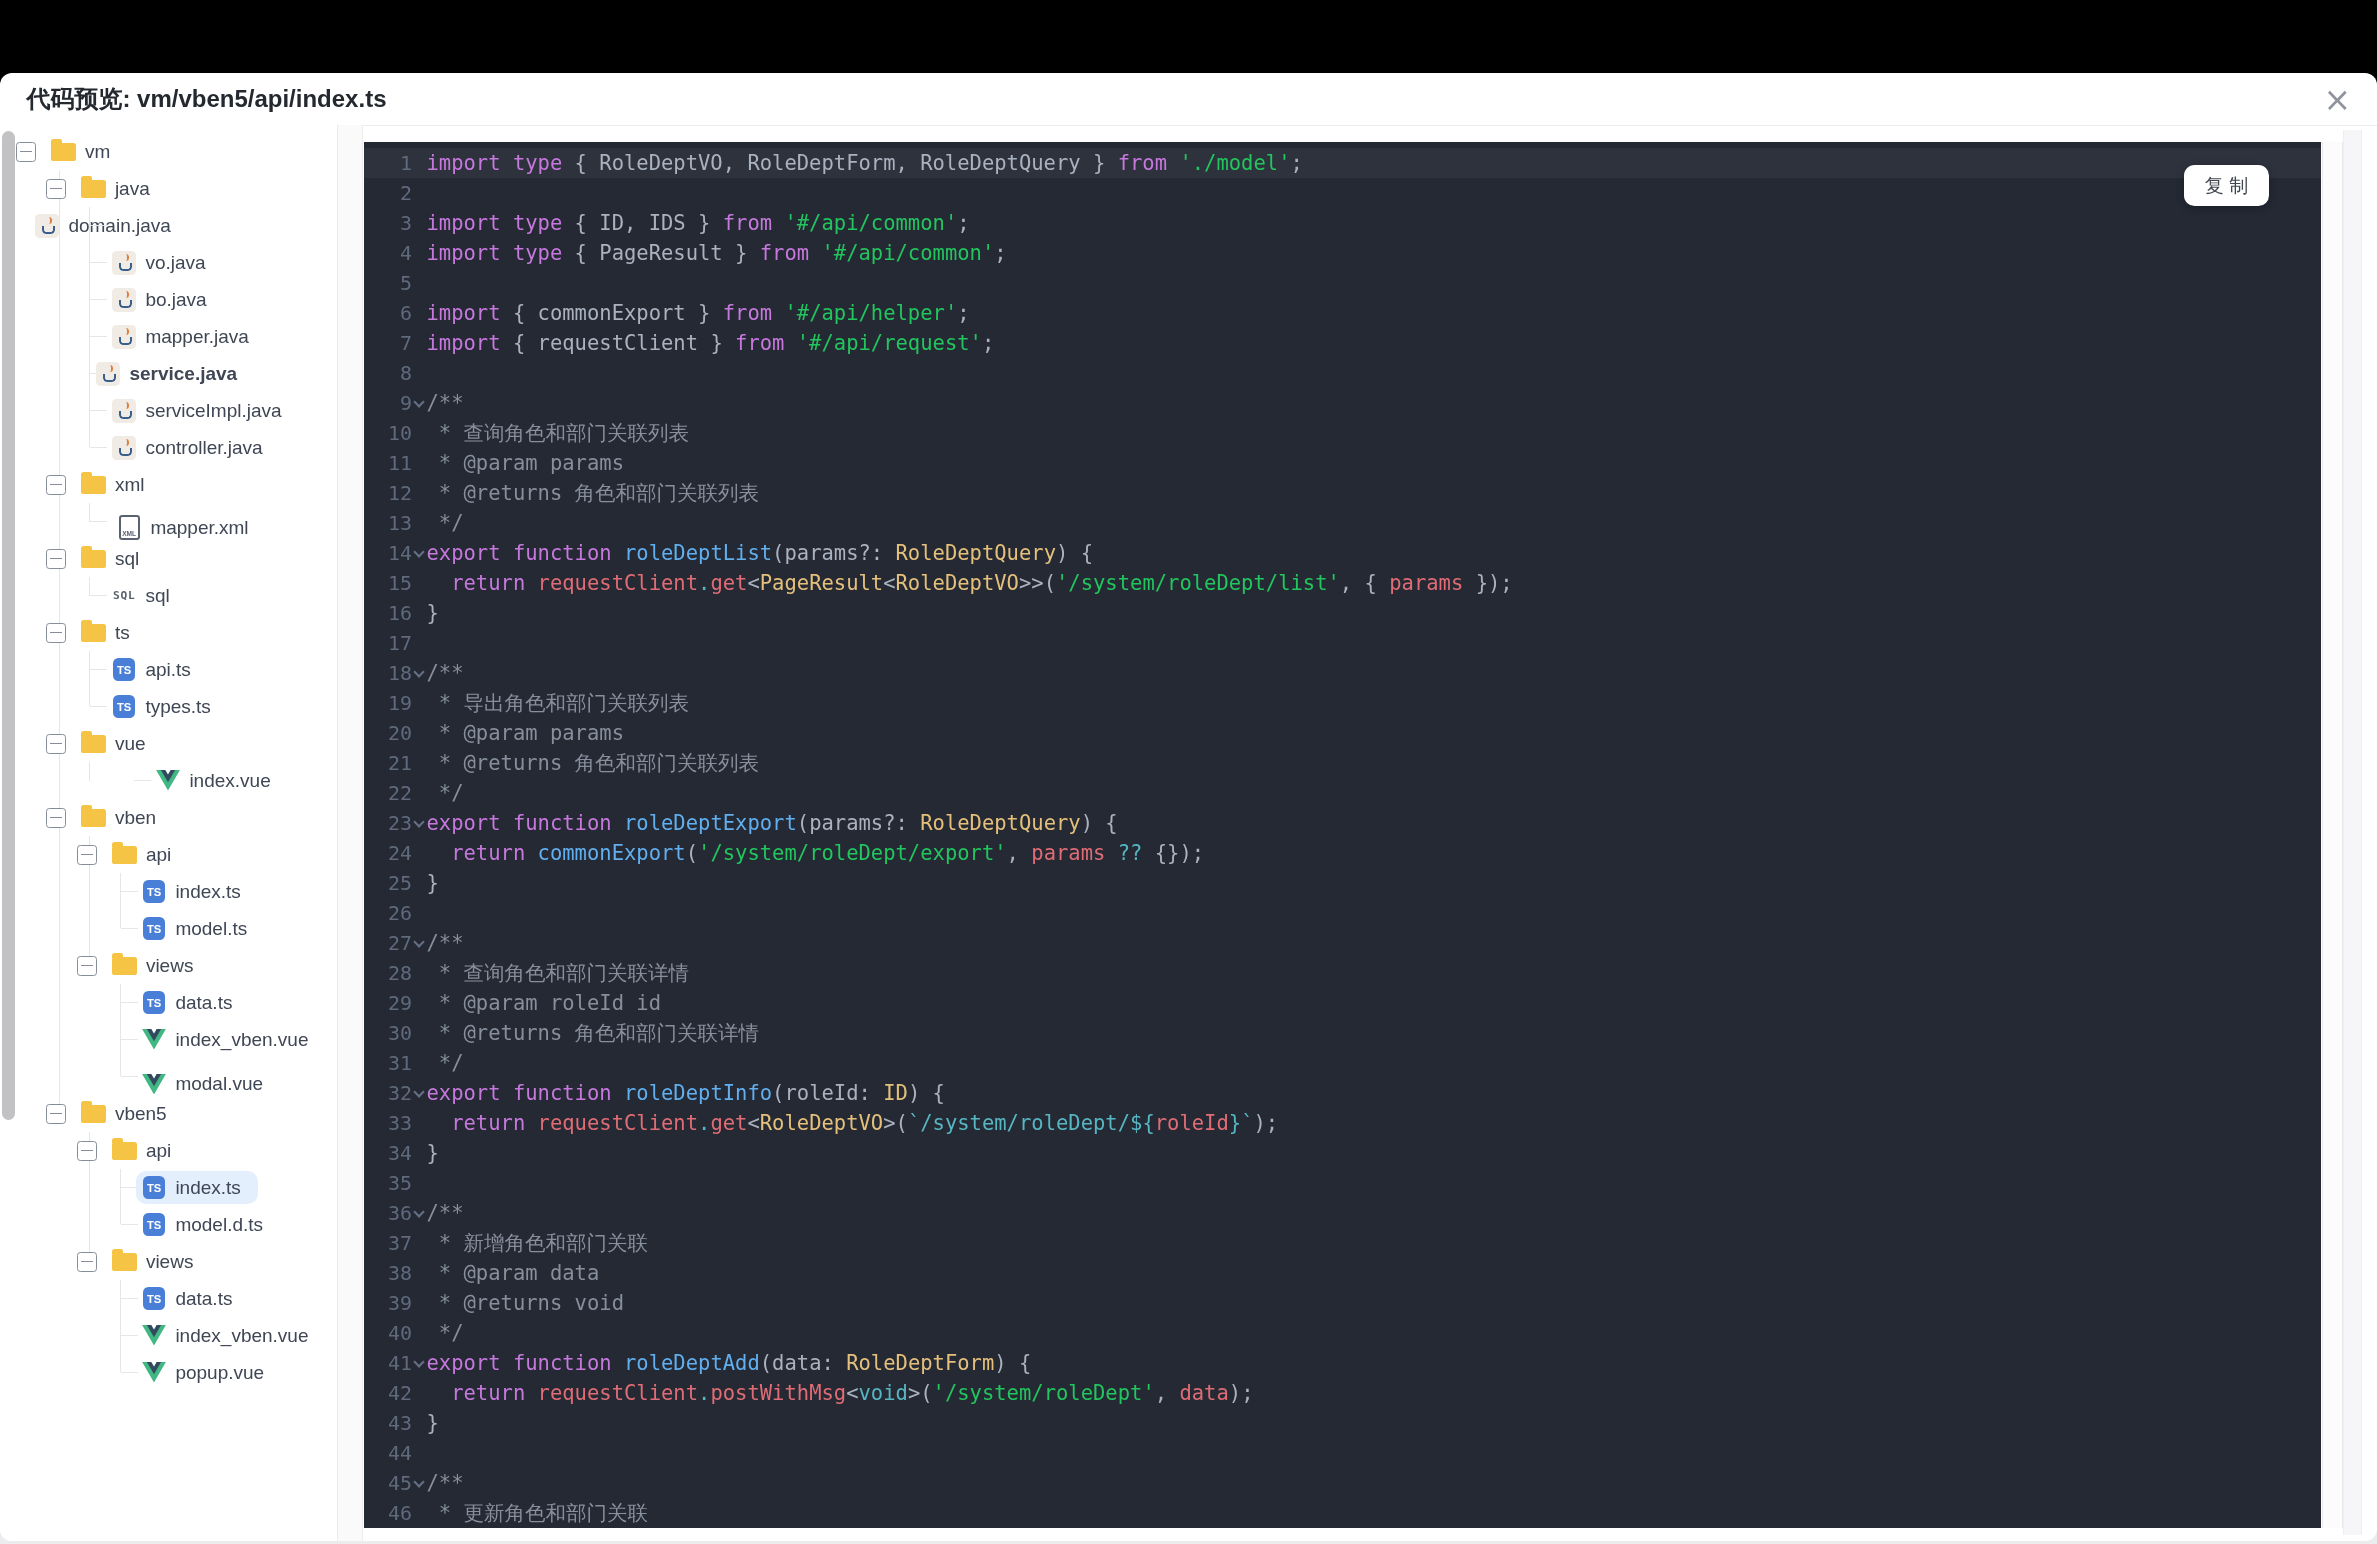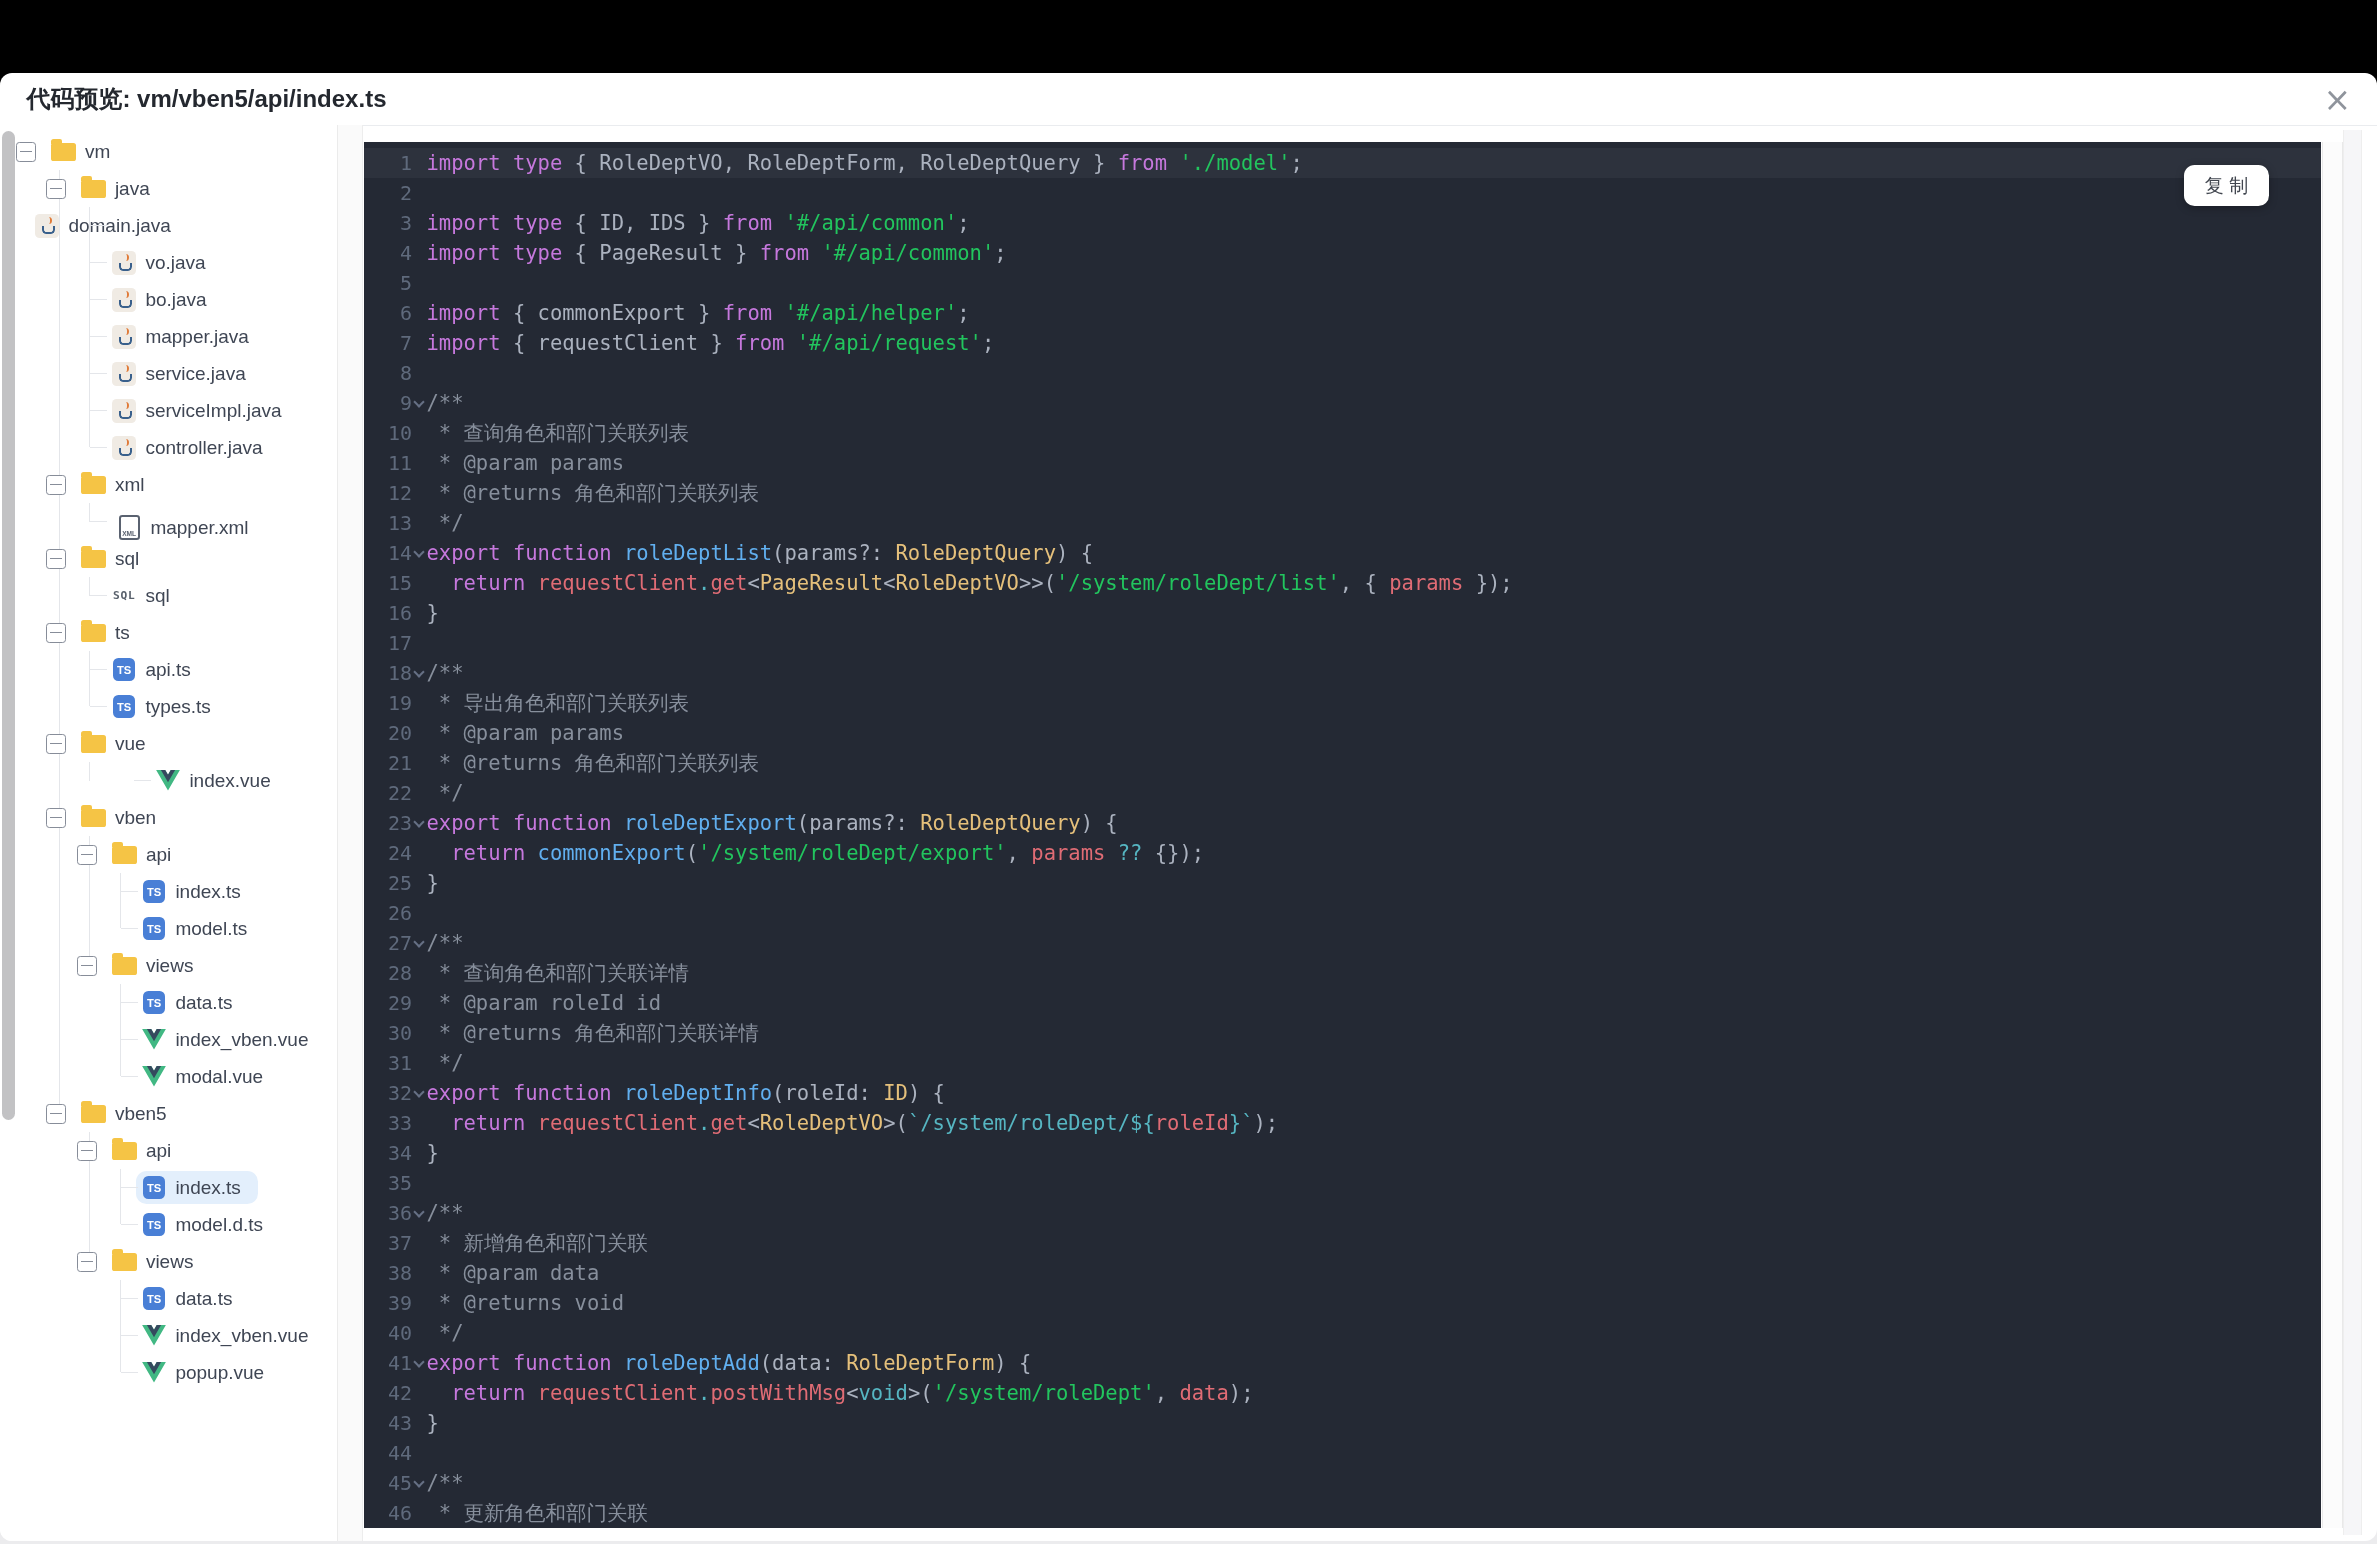--- a/index.html
+++ b/index.html
@@ -152,21 +152,21 @@
               <div class="trow" style="padding-left: 77px;">
                 <div class="spacer"></div>
                 <div class="stub" style="left: 90px;"></div>
                 <div class="item">
                   <div class="icon">
                     <div class="javaicon"></div>
                   </div>
                   <div class="lab">mapper.java</div>
                 </div>
               </div>
-              <div class="trow" style="padding-left: 77px;">
+              <div class="trow" style="padding-left: 61px; font-weight: bold;">
                 <div class="spacer"></div>
                 <div class="stub" style="left: 90px;"></div>
                 <div class="item">
                   <div class="icon">
                     <div class="javaicon"></div>
                   </div>
                   <div class="lab">service.java</div>
                 </div>
               </div>
               <div class="trow" style="padding-left: 77px;">
@@ -361,21 +361,21 @@
                   <div class="item">
                     <div class="icon">
                       <svg class="vueicon" viewBox="0 0 256 221">
                         <path fill="#41b883" d="M204.8 0H256L128 220.8 0 0h97.92L128 51.2 157.44 0z"></path>
                         <path fill="#35495e" d="M204.8 0L128 133.12 51.2 0h46.72L128 51.2 157.44 0z"></path>
                       </svg>
                     </div>
                     <div class="lab">index_vben.vue</div>
                   </div>
                 </div>
-                <div class="trow" style="padding-left: 107px;">
+                <div class="trow" style="padding-left: 107px; align-items: flex-end;">
                   <div class="spacer"></div>
                   <div class="stub" style="left: 121px;"></div>
                   <div class="item">
                     <div class="icon">
                       <svg class="vueicon" viewBox="0 0 256 221">
                         <path fill="#41b883" d="M204.8 0H256L128 220.8 0 0h97.92L128 51.2 157.44 0z"></path>
                         <path fill="#35495e" d="M204.8 0L128 133.12 51.2 0h46.72L128 51.2 157.44 0z"></path>
                       </svg>
                     </div>
                     <div class="lab">modal.vue</div>

